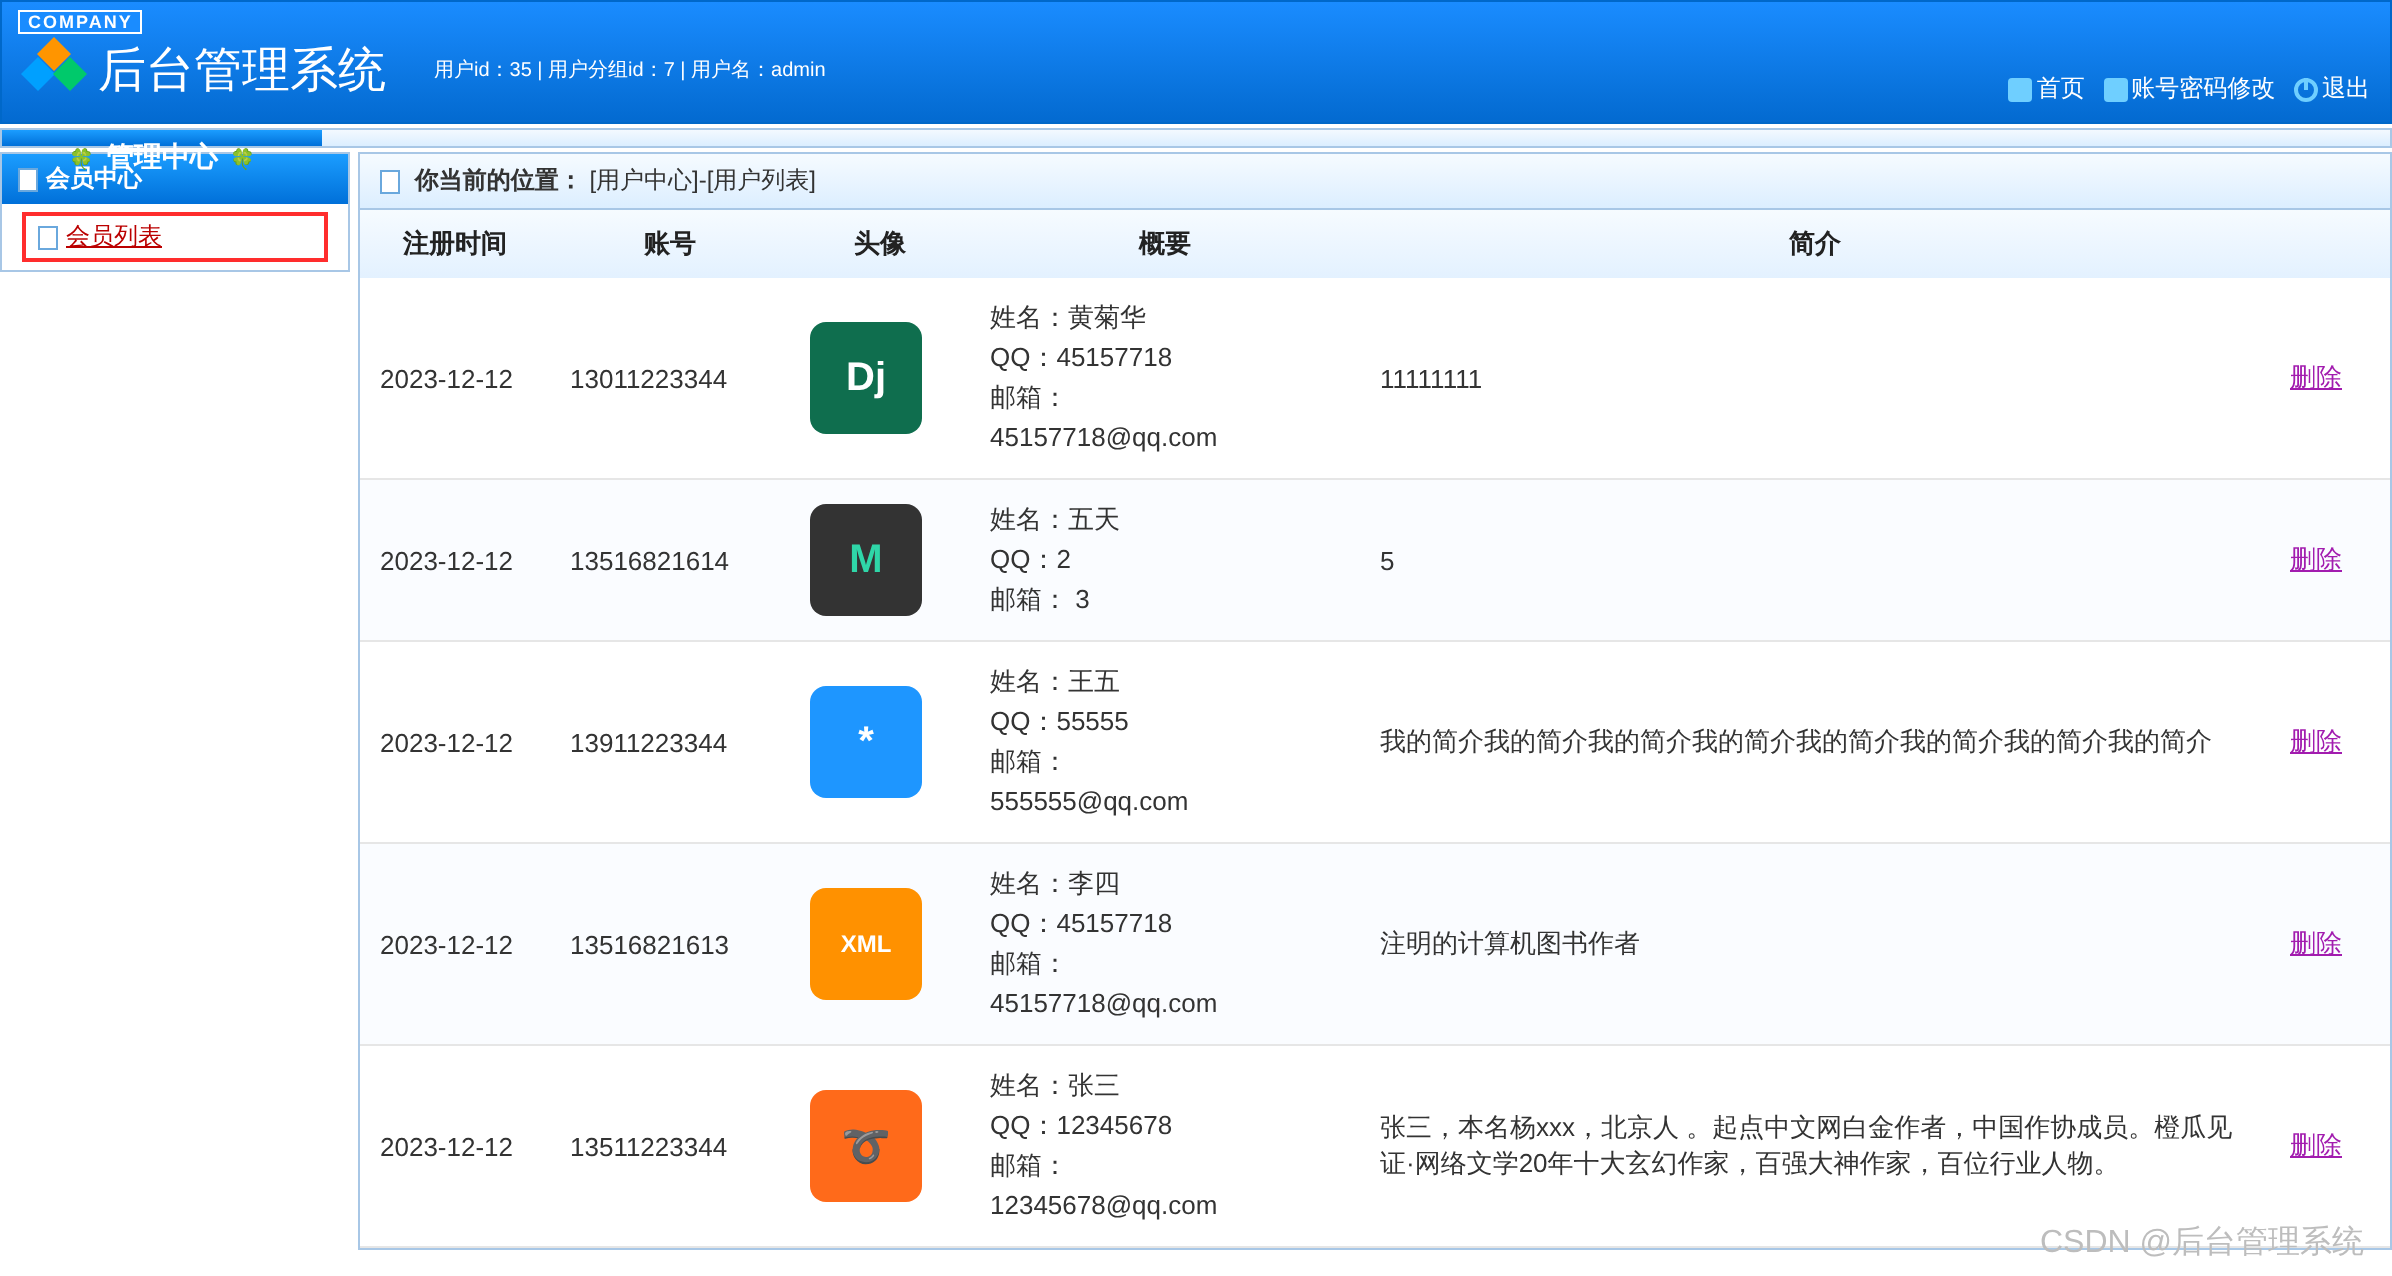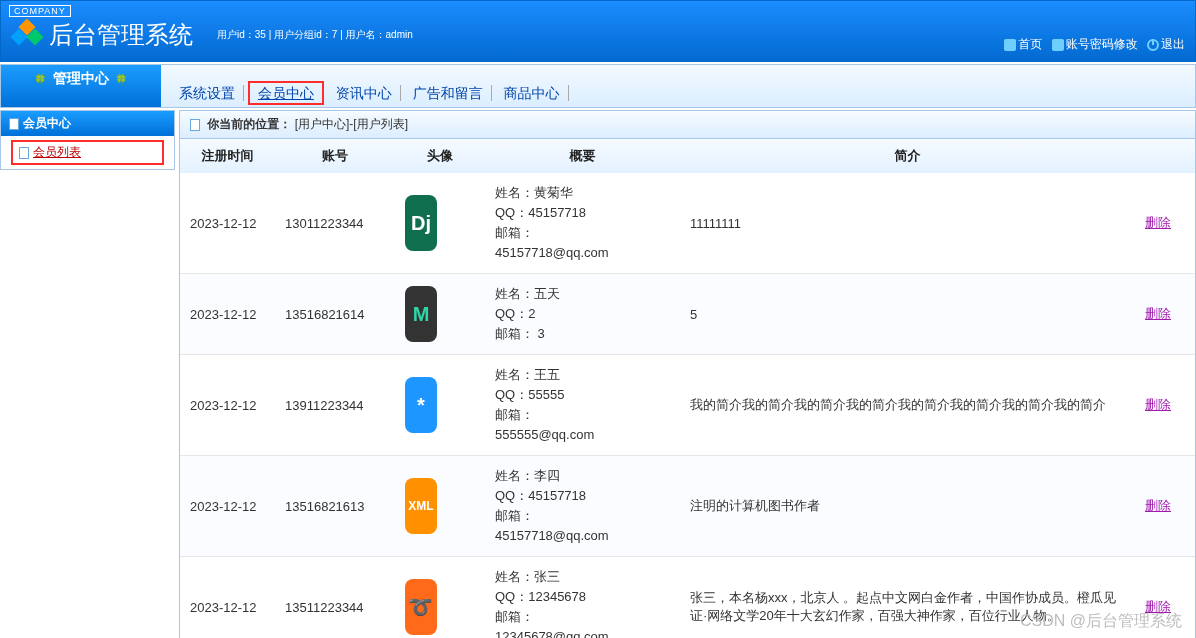--- a/index.html
+++ b/index.html
@@ -1,37 +1,37 @@
 <!DOCTYPE html>
 <html><head>
 <meta charset="utf-8">
 <style>
 * { box-sizing: border-box; margin: 0; padding: 0; }
 body { font-family: "Microsoft YaHei", Arial, sans-serif; font-size: 12px; background: #fff; color: #333; width: 1196px; }
 a { text-decoration: underline; cursor: pointer; }
 
 
 .topbar { background: linear-gradient(#1a8cff, #036ad0); color: #fff; height: 62px; border: 1px solid #0068c9; position: relative; }
-.company-tag { font-size: 9px; font-weight: normal; color: #fff; border: 1px solid #fff; padding: 0 4px; margin: 4px 0 0 8px; display: inline-block; letter-spacing: 1px; background:#1a8cff; }
+.company-tag { font-size: 9px; font-weight: bold; color: #fff; border: 1px solid #fff; padding: 0 4px; margin: 4px 0 0 8px; display: inline-block; letter-spacing: 1px; background:#1a8cff; }
 .brand { display: flex; align-items: center; padding: 2px 12px 6px 12px; }
 .logo-cubes { width: 28px; height: 28px; position: relative; margin-right: 8px; }
 .cube { width: 12px; height: 12px; position: absolute; transform: rotate(45deg); }
 .c1 { background:#ff9500; left:8px; top:0; }
 .c2 { background:#00a0ff; left:0; top:10px; }
 .c3 { background:#00c96b; left:16px; top:10px; }
 .title { font-size: 24px; font-weight: normal; margin-right: 24px; }
 .userinfo { font-size: 10px; }
 .top-links { position: absolute; right: 10px; bottom: 8px; font-size: 12px; }
 .top-links a { color: #fff; text-decoration: none; margin-left: 6px; }
 .blue-icon { display:inline-block; width:12px; height:12px; background:#6fcfff; vertical-align:middle; margin-right:2px; border-radius:2px; }
 .power { display:inline-block; width:12px; height:12px; border:2px solid #6fcfff; border-radius:50%; vertical-align:middle; margin-right:2px; position:relative; }
 .power::after{content:"";position:absolute;left:3px;top:-2px;width:2px;height:6px;background:#6fcfff;}
 
 
-.navbar { border:1px solid #a8c7e6; background:linear-gradient(#f3f9ff,#dbeeff); padding:20px 0 4px 170px; font-size:14px; margin-top:2px; position:relative; }
+.navbar { border:1px solid #a8c7e6; background:linear-gradient(#f3f9ff,#dbeeff); padding:4px 0 4px 170px; font-size:14px; margin-top:2px; position:relative; }
 .navbar-hdr { position:absolute; left:0; top:0; bottom:0; width:160px; background:linear-gradient(#1b9dff,#0070d9); color:#fff; text-align:center; line-height:26px; font-weight:bold; }
 .navbar-hdr::before, .navbar-hdr::after { content:"🍀"; font-size:10px; margin:0 6px;}
 .nav-item { color:#0044aa; padding:0 8px; text-decoration:none; border-right:1px solid #aaa; }
 .nav-item.active { border:2px solid #ff2d2d; padding:2px 8px; text-decoration:underline; }
 
 .layout { display:flex; margin-top:2px; align-items: flex-start; }
 
 
 .sidebar { width:175px; border:1px solid #a8c7e6; }
 .sb-section-hdr { background:linear-gradient(#1b9dff,#0070d9); color:#fff; padding:4px 8px; font-weight:bold; }
@@ -43,21 +43,21 @@
 .sb-item.active a { color:#b00; }
 .sb-item .doc-icon { margin-right:4px; }
 
 
 .main { flex:1; border:1px solid #a8c7e6; margin-left:4px; }
 .crumb { background:linear-gradient(#f6fbff,#dceeff); padding:5px 10px; border-bottom:1px solid #a8c7e6; }
 table { width:100%; border-collapse:collapse; font-size:13px; }
 thead th { background:linear-gradient(#f6fbff,#e3f1ff); color:#222; text-align:center; padding:8px 10px; font-weight:bold; }
 tbody td { padding:10px; border-bottom:1px solid #e6e6e6; vertical-align:middle; }
 tbody tr:nth-child(even){ background:#fafcff; }
-.avatar { width:32px; height:56px; border-radius:8px; display:flex; align-items:center; justify-content:center; color:#fff; font-size:20px; font-weight:bold; }
+.avatar { width:56px; height:56px; border-radius:8px; display:flex; align-items:center; justify-content:center; color:#fff; font-size:20px; font-weight:bold; }
 .summary-line { line-height:20px; white-space: nowrap; }
 .op a { color:#a21caf; }
 
 .watermark { position:fixed; right:14px; bottom:6px; color:#bdbdbd; font-size:16px; font-family:sans-serif; }
 </style>
 </head>
 <body>
 
 <div class="topbar">
   <div class="company-tag">COMPANY</div>
@@ -72,21 +72,20 @@
   </div>
   <div class="top-links">
     <a><span class="blue-icon"></span><span>首页</span></a>
     <a><span class="blue-icon"></span><span>账号密码修改</span></a>
     <a><span class="power"></span><span>退出</span></a>
   </div>
 </div>
 
 <div class="navbar">
   <div class="navbar-hdr">管理中心</div>
-  <span id="nav-items"><a class="nav-item">系统设置</a>  <a class="nav-item active">会员中心</a>  <a class="nav-item">资讯中心</a>  <a class="nav-item">广告和留言</a>  <a class="nav-item">商品中心</a>  </span>
 </div>
 
 <div class="layout">
   <div class="sidebar">
     <div class="sb-section-hdr">
       <span class="doc-icon"></span><span>会员中心</span>
     </div>
     <div class="sb-item active">
       <span class="doc-icon"></span><a>会员列表</a>
     </div>

